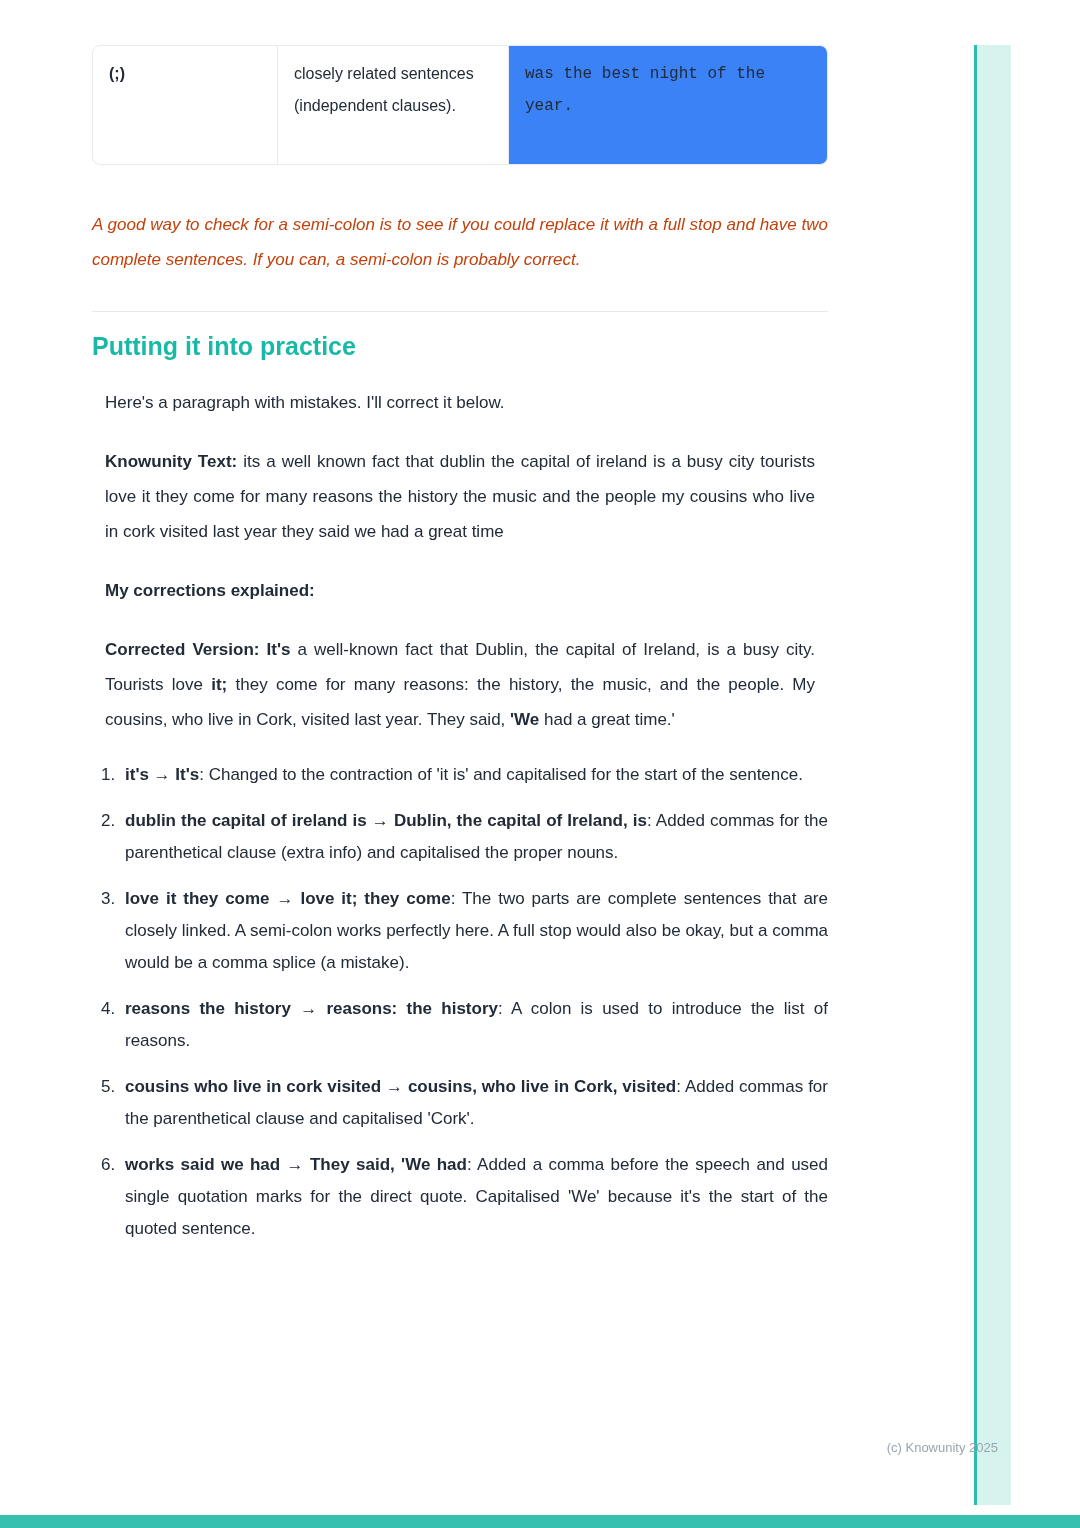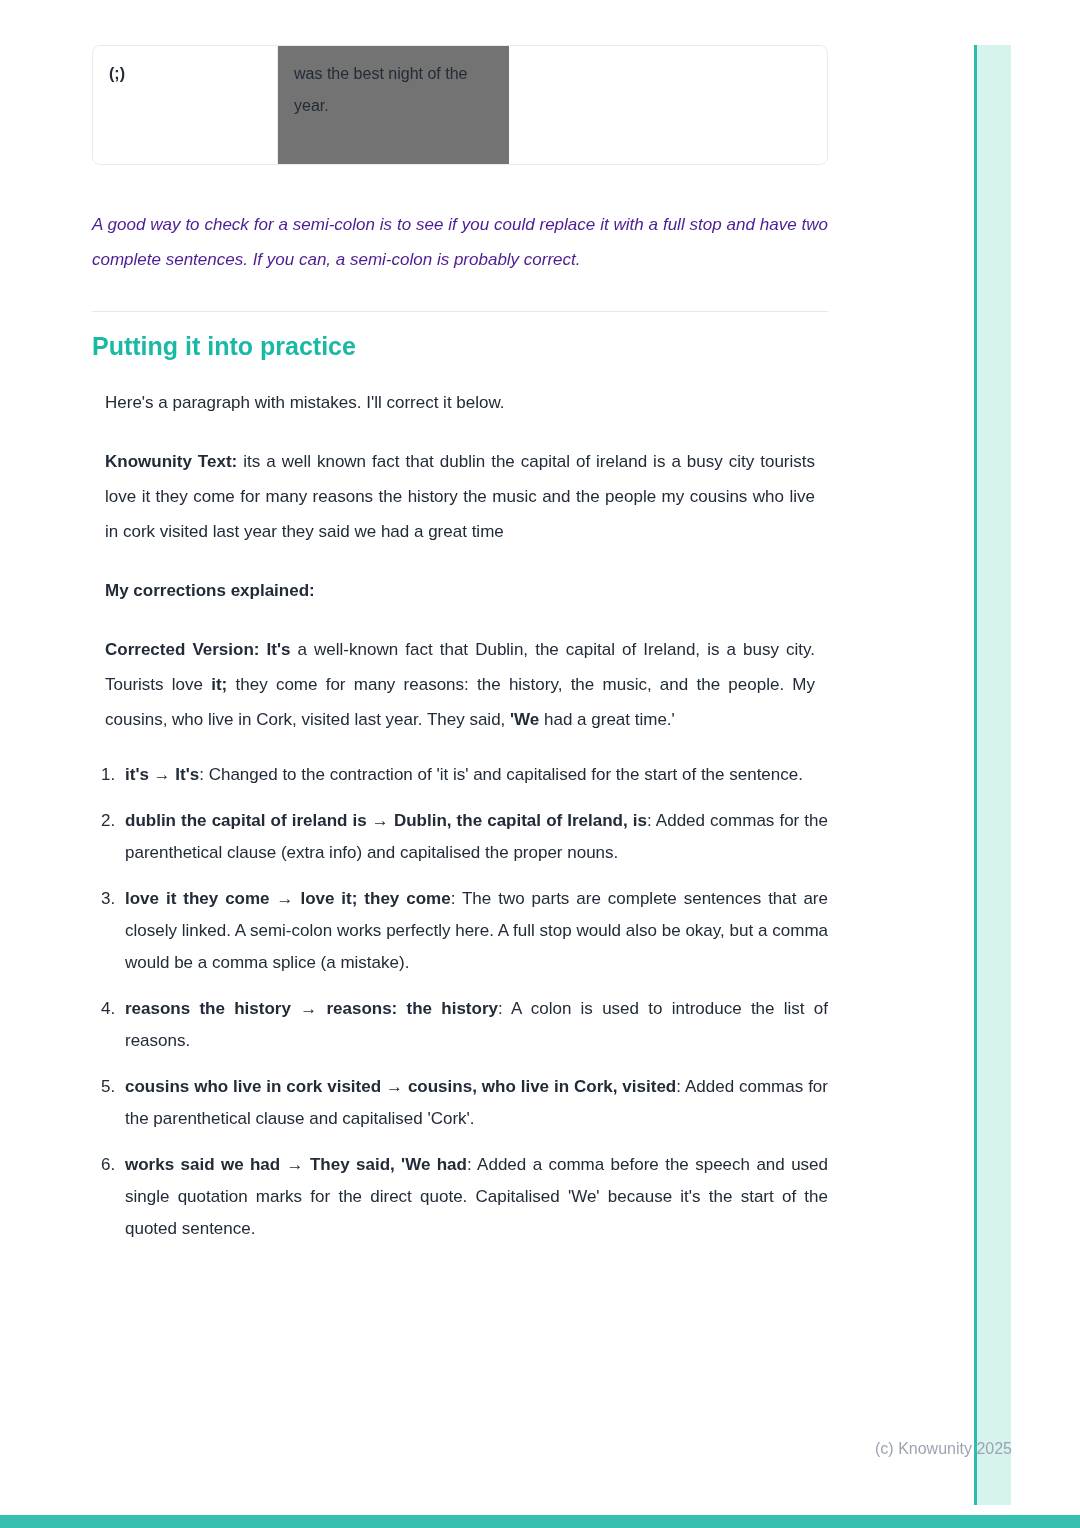--- a/index.html
+++ b/index.html
@@ -24,29 +24,29 @@
     background:#ffffff;
   }
   .cell {
     padding:12px 16px;
     font-size:16px;
     line-height:32px;
     min-height:118px;
   }
   .cell-symbol { font-weight:700; border-right:1px solid #e7eaee; }
   .cell-usage  { border-right:1px solid #e7eaee; }
-  .cell-example{ background:#737373; }
+  .cell-example{ background:#3b82f6;font-family:Liberation Mono, monospace; }
 
   .tip {
     margin:42px 0 0;
     font-style:italic;
     text-align:justify;
     font-size:17px;
     line-height:35px;
-    color:#4c1d95;
+    color:#c2410c;
   }
 
   hr.divider {
     border:none;
     border-top:1px solid #e5e8ec;
     margin:34px 0 0;
   }
 
   h2.section-heading {
     margin:20px 0 0;
@@ -66,22 +66,22 @@
     font-size:17px;
     line-height:32px;
     margin-top:14px;
     text-align:justify;
   }
   .num { position:absolute; left:9px; top:0; }
 
   .watermark {
     position:absolute;
     top:1440px;
-    right:68px;
-    font-size:16px;
+    right:82px;
+    font-size:13px;
     color:#9aa5b1;
     z-index:3;
   }
 
   .edge-line {
     position:absolute;
     left:974px; top:45px;
     width:3px; height:1460px;
     background:#2ebcae;
     z-index:1;
@@ -101,20 +101,21 @@
     z-index:2;
   }
 </style>
 </head>
 <body>
 
 <div class="content">
 
   <div class="ptable">
     <div class="cell cell-symbol">(;)</div>
+    <div class="cell cell-usage">closely related sentences (independent clauses).</div>
     <div class="cell cell-example">was the best night of the year.</div>
   </div>
 
   <p class="tip">A good way to check for a semi-colon is to see if you could replace it with a full stop and have two complete sentences. If you can, a semi-colon is probably correct.</p>
 
   <hr class="divider">
 
   <h2 class="section-heading">Putting it into practice</h2>
 
   <p class="body">Here's a paragraph with mistakes. I'll correct it below.</p>

